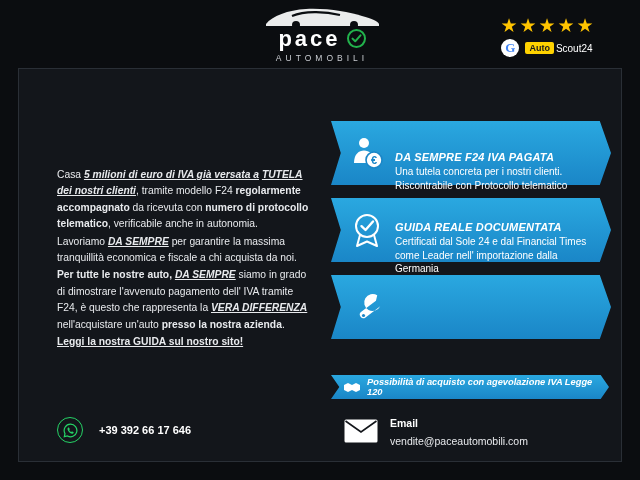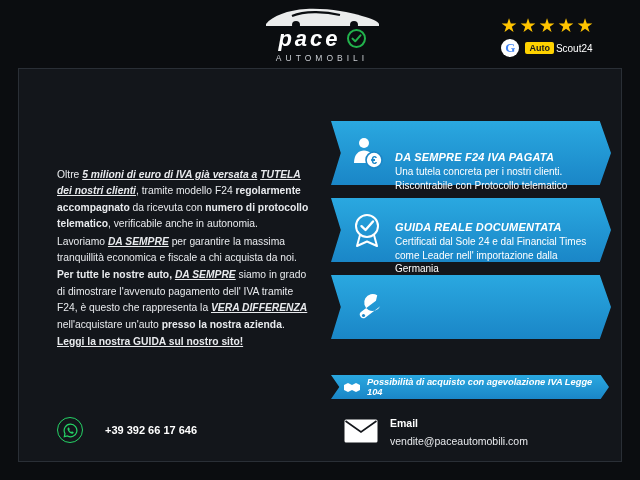--- a/index.html
+++ b/index.html
@@ -27,21 +27,20 @@
     display: flex; flex-direction: column; align-items: center; justify-content: center;
   }
   .car-silhouette {
     width: 120px; height: 22px;
     position: relative;
   }
   .car-silhouette svg { display: block; }
   .logo-row {
     display: flex; align-items: center; gap: 6px;
     margin-top: -2px;
-    font-style: italic;
   }
   .logo-pace {
     color: #ffffff; font-size: 22px; font-weight: bold;
     letter-spacing: 3px;
   }
   .check-circle {
     width: 19px; height: 19px; border-radius: 50%;
     border: 2px solid #22b24c;
     display: flex; align-items: center; justify-content: center;
   }
@@ -144,21 +143,21 @@
     padding-left: 12px;
   }
   .ribbon-icon { width: 18px; height: 16px; display:flex; align-items:center; }
   .ribbon-text {
     color: #ffffff; font-size: 9.3px; font-weight: bold; font-style: italic;
     margin-left: 6px;
   }
   
   .contact-wa {
     position: absolute; left: 38px; top: 348px;
-    display: flex; align-items: center; gap: 22px;
+    display: flex; align-items: center; gap: 16px;
   }
   .wa-circle {
     width: 26px; height: 26px; border-radius: 50%;
     border: 1.5px solid #25D366;
     display: flex; align-items: center; justify-content: center;
   }
   .wa-num { color: #ffffff; font-size: 11px; font-weight: bold; }
   .contact-mail {
     position: absolute; left: 312px; top: 344px;
     display: flex; align-items: center; gap: 12px; padding-left: 13px;
@@ -210,21 +209,21 @@
         </span>
       </div>
     </div>
   </div>
 
   <div class="panel">
 
 
     <div class="copy">
       <p>
-        <span>Oltre </span><b><i><u>5 milioni di euro di IVA già versata a</u></i></b>
+        <span>Casa </span><b><i><u>5 milioni di euro di IVA già versata a</u></i></b>
         <b><i><u>TUTELA dei nostri clienti</u></i></b><span>, tramite modello F24 </span><b>regolarmente accompagnato</b><span> da ricevuta con </span><b>numero di protocollo telematico</b><span>, verificabile anche in autonomia.</span>
       </p>
       <p>
         <span>Lavoriamo </span><b><i><u>DA SEMPRE</u></i></b><span> per garantire la massima tranquillità economica e fiscale a chi acquista da noi.</span>
       </p>
       <p>
         <b>Per tutte le nostre auto, </b><b><i><u>DA SEMPRE</u></i></b><span> siamo in grado di dimostrare l'avvenuto pagamento dell' IVA tramite F24, è questo che rappresenta la </span><b><i><u>VERA DIFFERENZA</u></i></b><span> nell'acquistare un'auto </span><b>presso la nostra azienda</b><span>.</span>
       </p>
       <p>
         <b><u>Leggi la nostra GUIDA sul nostro sito!</u></b>
@@ -282,21 +281,21 @@
         </div>
       </div>
     </div>
 
     <div class="ribbon">
       <span class="ribbon-icon">
         <svg width="18" height="14" viewBox="0 0 18 14">
           <path d="M1 5 L5 3 L9 5 L13 3 L17 5 L17 10 L13 12 L9 10 L5 12 L1 10 Z" fill="#ffffff"></path>
         </svg>
       </span>
-      <span class="ribbon-text">Possibilità di acquisto con agevolazione IVA Legge 104</span>
+      <span class="ribbon-text">Possibilità di acquisto con agevolazione IVA Legge 120</span>
     </div>
 
     <div class="contact-wa">
       <span class="wa-circle">
         <svg width="15" height="15" viewBox="0 0 15 15">
           <path d="M7.5 1.2 A6.3 6.3 0 0 0 2 10.6 L1.3 13.7 L4.5 13 A6.3 6.3 0 1 0 7.5 1.2 Z" fill="none" stroke="#25D366" stroke-width="1.2"></path>
           <path d="M5.2 4.6 C5.6 4.4 6 4.5 6.2 4.9 L6.7 6 C6.8 6.3 6.7 6.5 6.5 6.7 L6.1 7.1 C6.5 8 7.2 8.7 8.1 9.1 L8.5 8.7 C8.7 8.5 8.9 8.4 9.2 8.5 L10.3 9 C10.7 9.2 10.8 9.6 10.6 10 C10.3 10.5 9.7 10.9 9.1 10.8 C7 10.5 5 8.5 4.5 6.3 C4.4 5.7 4.7 5 5.2 4.6 Z" fill="#25D366"></path>
         </svg>
       </span>
       <span class="wa-num">+39 392 66 17 646</span>

